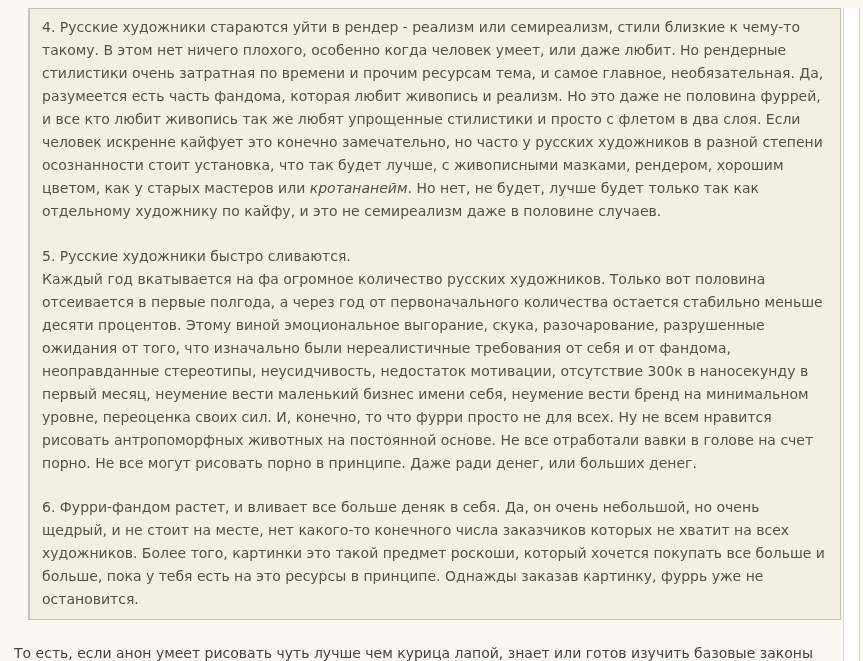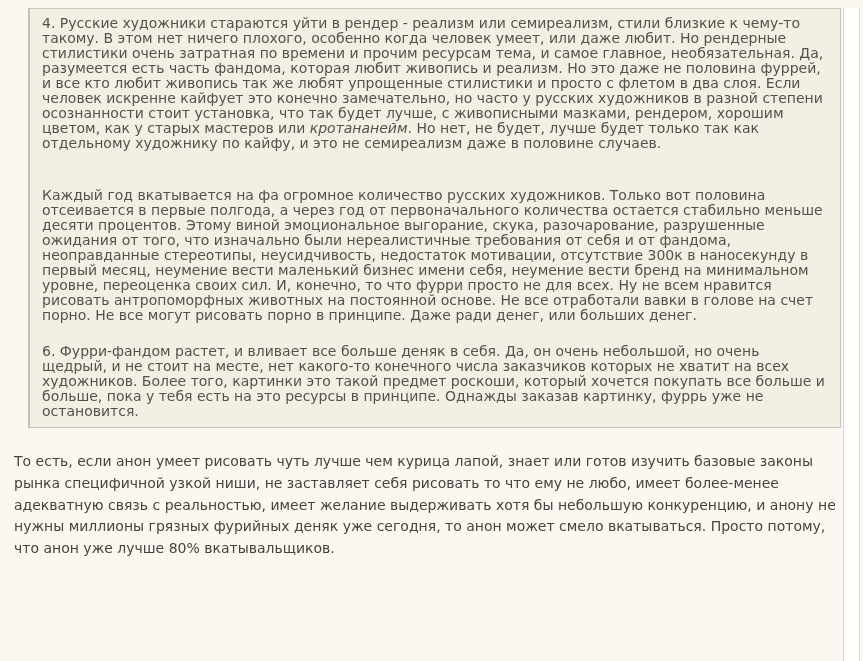--- a/index.html
+++ b/index.html
@@ -18,21 +18,21 @@
     background: #faf8f1;
   }
   .quote-block {
     margin: 8px 22px 12px 28px;
     background: #f3efe5;
     border: 1px solid #c6c3b6;
     border-left-width: 2px;
     padding: 7px 12px 8px 12px;
     color: #55524b;
     font-size: 14px;
-    line-height: 15px;
+    line-height: 23px;
   }
   .quote-block p {
     margin: 0 0 21.7px 0;
   }
   .quote-block p:last-child {
     margin-bottom: 0;
   }
   .quote-block em {
     font-style: italic;
   }
@@ -59,21 +59,21 @@
 </head>
 <body>
 
 <div class="page">
 
   <blockquote class="quote-block">
     <p>
       <span>4. Русские художники стараются уйти в рендер - реализм или семиреализм, стили близкие к чему-то такому. В этом нет ничего плохого, особенно когда человек умеет, или даже любит. Но рендерные стилистики очень затратная по времени и прочим ресурсам тема, и самое главное, необязательная. Да, разумеется есть часть фандома, которая любит живопись и реализм. Но это даже не половина фуррей, и все кто любит живопись так же любят упрощенные стилистики и просто с флетом в два слоя. Если человек искренне кайфует это конечно замечательно, но часто у русских художников в разной степени осознанности стоит установка, что так будет лучше, с живописными мазками, рендером, хорошим цветом, как у старых мастеров или </span><em>кротананейм</em><span>. Но нет, не будет, лучше будет только так как отдельному художнику по кайфу, и это не семиреализм даже в половине случаев.</span>
     </p>
     <p>
-      <br>
+      <span>5. Русские художники быстро сливаются.</span><br>
       <span>Каждый год вкатывается на фа огромное количество русских художников. Только вот половина отсеивается в первые полгода, а через год от первоначального количества остается стабильно меньше десяти процентов. Этому виной эмоциональное выгорание, скука, разочарование, разрушенные ожидания от того, что изначально были нереалистичные требования от себя и от фандома, неоправданные стереотипы, неусидчивость, недостаток мотивации, отсутствие 300к в наносекунду в первый месяц, неумение вести маленький бизнес имени себя, неумение вести бренд на минимальном уровне, переоценка своих сил. И, конечно, то что фурри просто не для всех. Ну не всем нравится рисовать антропоморфных животных на постоянной основе. Не все отработали вавки в голове на счет порно. Не все могут рисовать порно в принципе. Даже ради денег, или больших денег.</span>
     </p>
     <p>6. Фурри-фандом растет, и вливает все больше деняк в себя. Да, он очень небольшой, но очень щедрый, и не стоит на месте, нет какого-то конечного числа заказчиков которых не хватит на всех художников. Более того, картинки это такой предмет роскоши, который хочется покупать все больше и больше, пока у тебя есть на это ресурсы в принципе. Однажды заказав картинку, фуррь уже не остановится.</p>
   </blockquote>
 
   <div class="reply-section">
     <p>То есть, если анон умеет рисовать чуть лучше чем курица лапой, знает или готов изучить базовые законы рынка специфичной узкой ниши, не заставляет себя рисовать то что ему не любо, имеет более-менее адекватную связь с реальностью, имеет желание выдерживать хотя бы небольшую конкуренцию, и анону не нужны миллионы грязных фурийных деняк уже сегодня, то анон может смело вкатываться. Просто потому, что анон уже лучше 80% вкатывальщиков.</p>
 
   </div>
 

